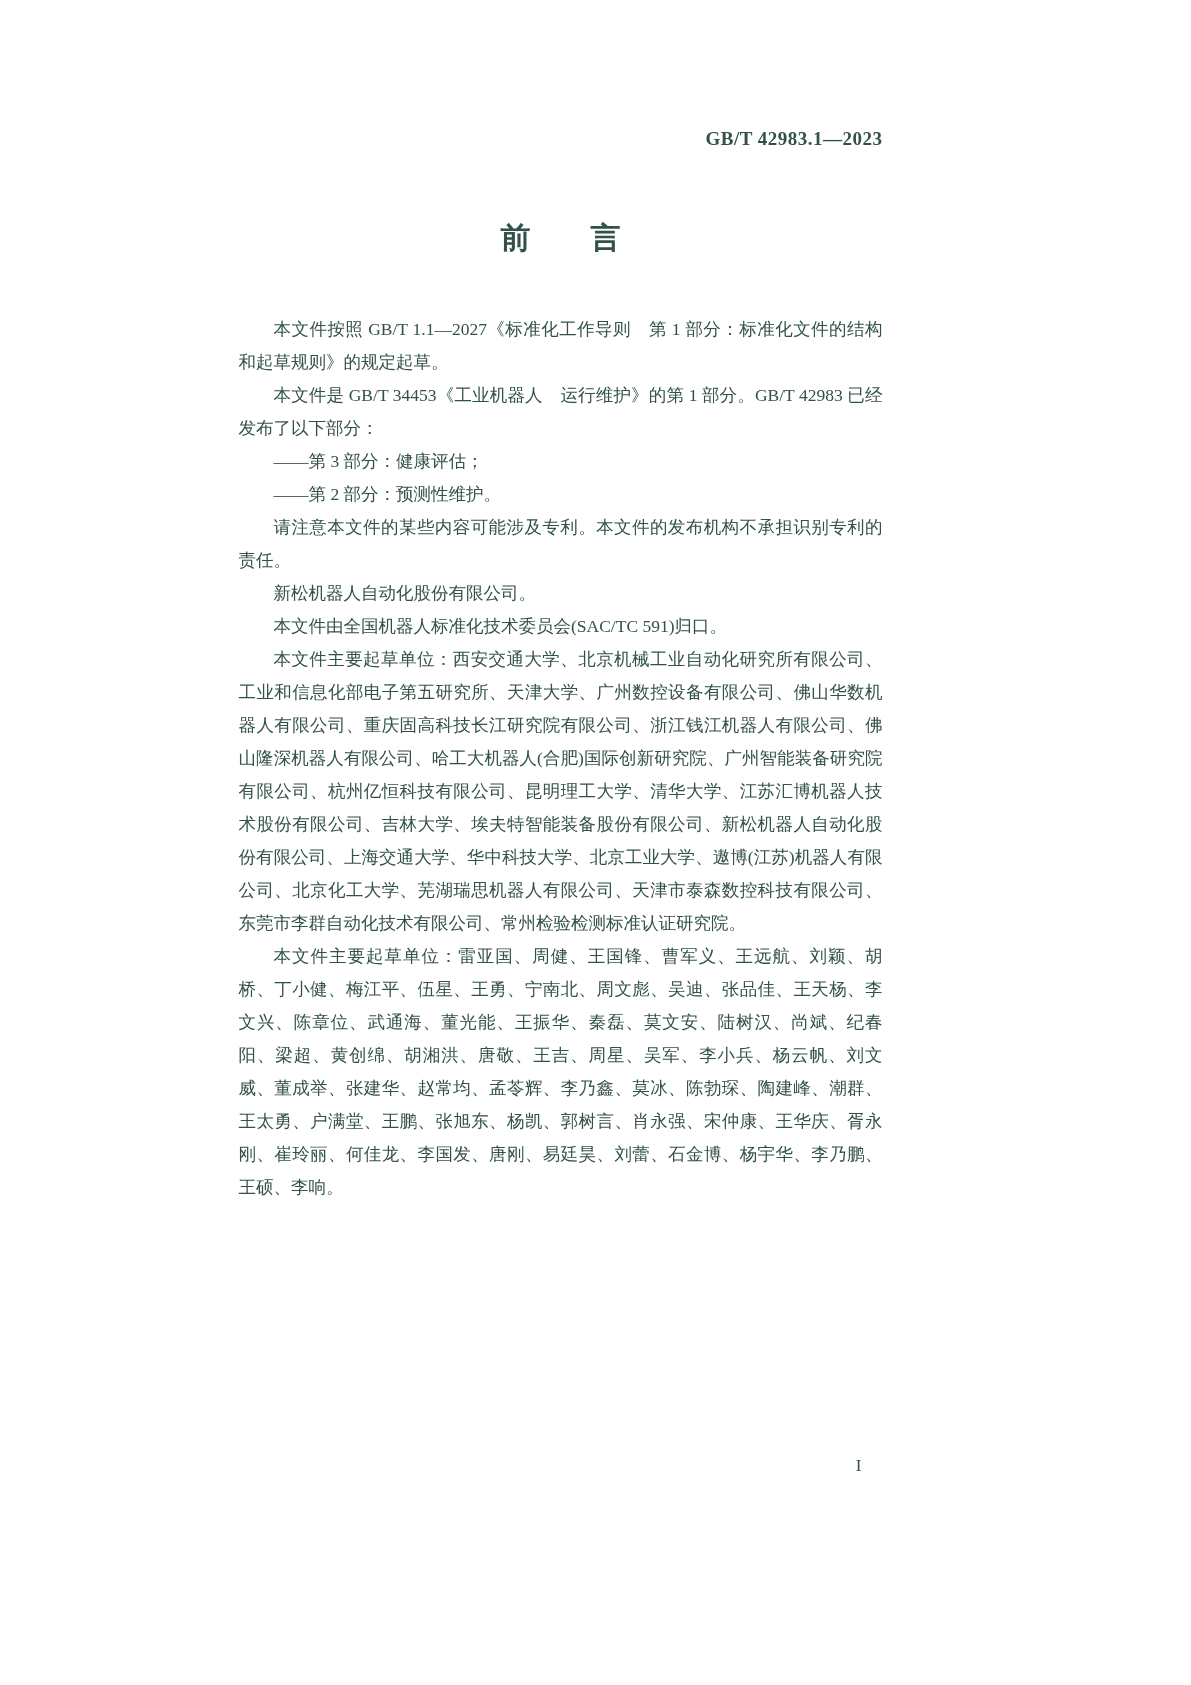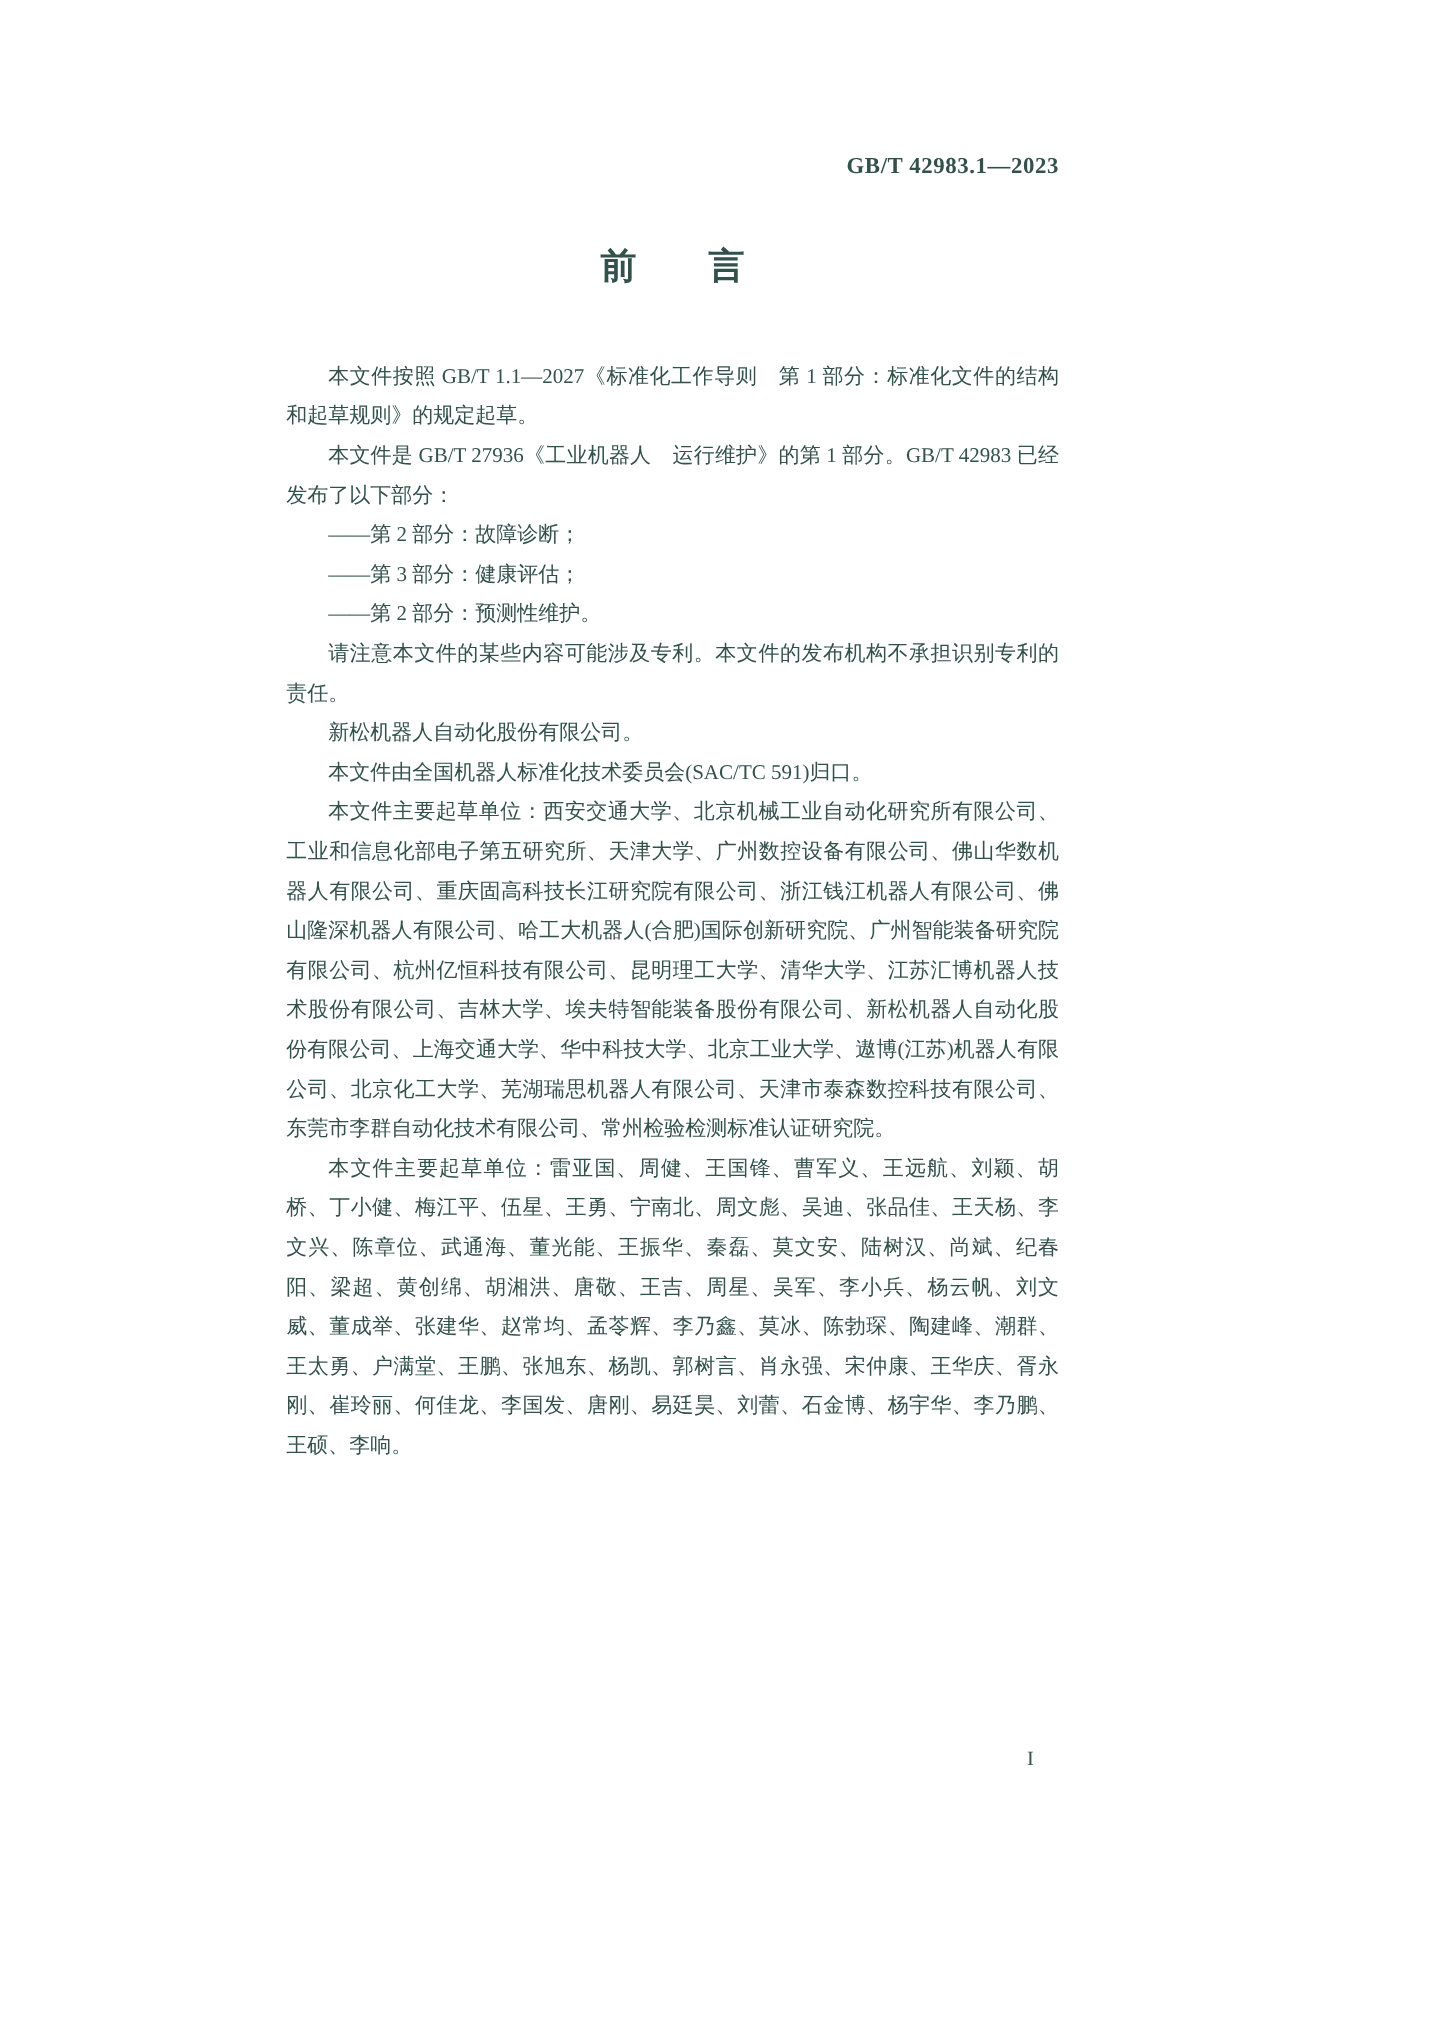--- a/index.html
+++ b/index.html
@@ -21,21 +21,21 @@
     top: 0;
   }
   .doc-number {
     margin-top: 128px;
     text-align: right;
     font-size: 19px;
     font-weight: bold;
     letter-spacing: 0.5px;
   }
   .page-title {
-    margin-top: 52px;
+    margin-top: 68px;
     text-align: center;
     font-size: 30px;
     font-weight: bold;
   }
   .body-text {
     margin-top: 54px;
     font-size: 17.5px;
     line-height: 33px;
     text-align: justify;
   }
@@ -54,22 +54,21 @@
 
 <div class="page">
   <div class="content">
 
     <div class="doc-number">GB/T 42983.1—2023</div>
 
     <h1 class="page-title">前　　言</h1>
 
     <div class="body-text">
       <p>本文件按照 GB/T 1.1—2027《标准化工作导则　第 1 部分：标准化文件的结构和起草规则》的规定起草。</p>
-      <p>本文件是 GB/T 27936《工业机器人　运行维护》的第 1 部分。GB/T 42983 已经发布了以下部分：</p>
-      <p>——第 2 部分：故障诊断；</p>
+      <p>本文件是 GB/T 34453《工业机器人　运行维护》的第 1 部分。GB/T 42983 已经发布了以下部分：</p>
       <p>——第 3 部分：健康评估；</p>
       <p>——第 2 部分：预测性维护。</p>
       <p>请注意本文件的某些内容可能涉及专利。本文件的发布机构不承担识别专利的责任。</p>
       <p>新松机器人自动化股份有限公司。</p>
       <p>本文件由全国机器人标准化技术委员会(SAC/TC 591)归口。</p>
       <p>本文件主要起草单位：西安交通大学、北京机械工业自动化研究所有限公司、工业和信息化部电子第五研究所、天津大学、广州数控设备有限公司、佛山华数机器人有限公司、重庆固高科技长江研究院有限公司、浙江钱江机器人有限公司、佛山隆深机器人有限公司、哈工大机器人(合肥)国际创新研究院、广州智能装备研究院有限公司、杭州亿恒科技有限公司、昆明理工大学、清华大学、江苏汇博机器人技术股份有限公司、吉林大学、埃夫特智能装备股份有限公司、新松机器人自动化股份有限公司、上海交通大学、华中科技大学、北京工业大学、遨博(江苏)机器人有限公司、北京化工大学、芜湖瑞思机器人有限公司、天津市泰森数控科技有限公司、东莞市李群自动化技术有限公司、常州检验检测标准认证研究院。</p>
       <p>本文件主要起草单位：雷亚国、周健、王国锋、曹军义、王远航、刘颖、胡桥、丁小健、梅江平、伍星、王勇、宁南北、周文彪、吴迪、张品佳、王天杨、李文兴、陈章位、武通海、董光能、王振华、秦磊、莫文安、陆树汉、尚斌、纪春阳、梁超、黄创绵、胡湘洪、唐敬、王吉、周星、吴军、李小兵、杨云帆、刘文威、董成举、张建华、赵常均、孟苓辉、李乃鑫、莫冰、陈勃琛、陶建峰、潮群、王太勇、户满堂、王鹏、张旭东、杨凯、郭树言、肖永强、宋仲康、王华庆、胥永刚、崔玲丽、何佳龙、李国发、唐刚、易廷昊、刘蕾、石金博、杨宇华、李乃鹏、王硕、李响。</p>
     </div>
 
   </div>

